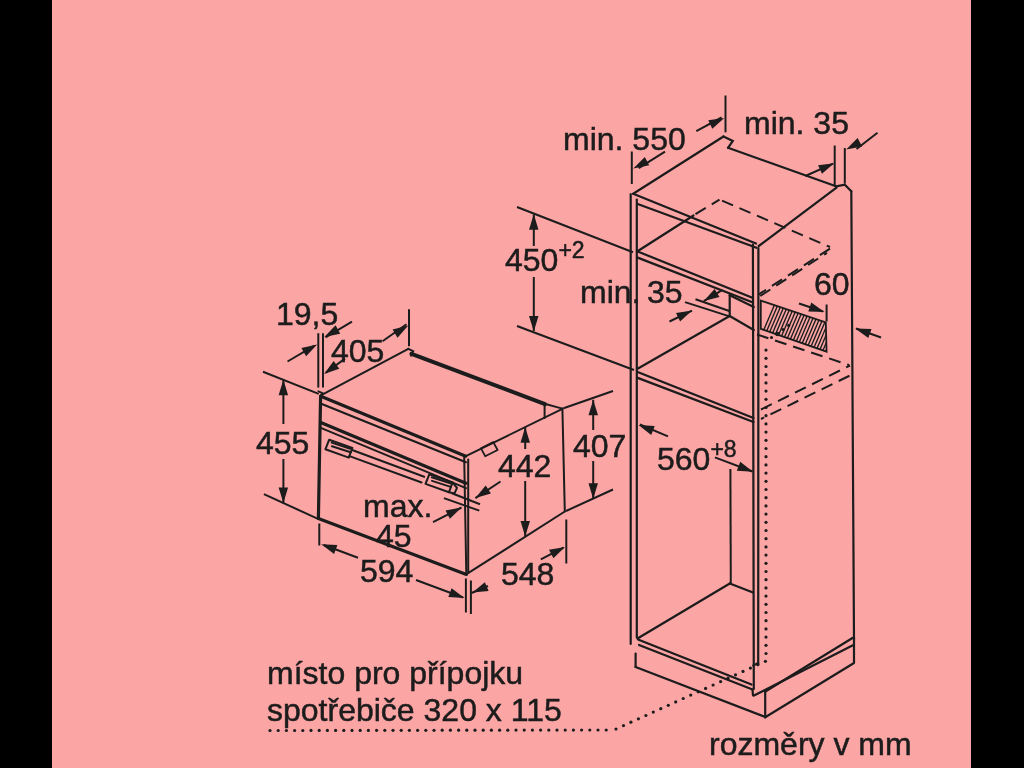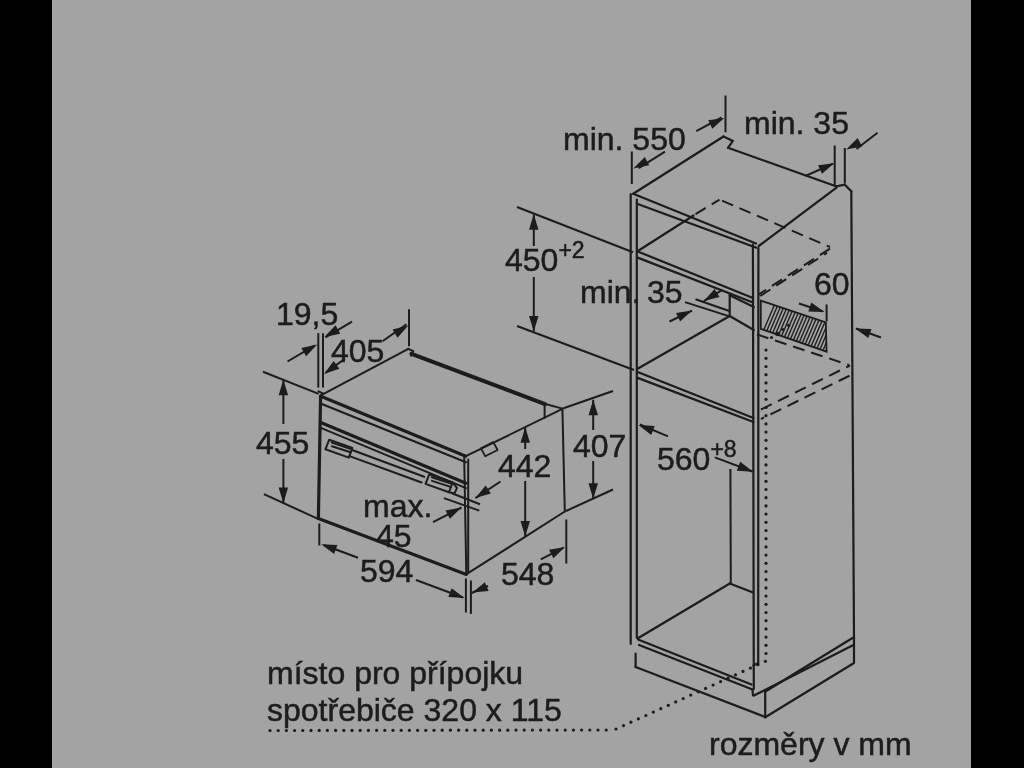--- a/index.html
+++ b/index.html
@@ -1,16 +1,16 @@
 <!DOCTYPE html>
 <html><head>
 <meta charset="utf-8">
 <style>
   html,body{margin:0;padding:0;background:#fff;}
-  .wrap{position:relative;width:1024px;height:768px;background:#a3a3a3;overflow:hidden;}
+  .wrap{position:relative;width:1024px;height:768px;background:#fca5a5;overflow:hidden;}
   .bar{position:absolute;top:0;height:768px;background:#000;}
   svg{position:absolute;left:0;top:0;}
   text{font-family:"Liberation Sans",sans-serif;fill:#1c1c1c;stroke:#1c1c1c;stroke-width:0.5;}
 </style>
 </head>
 <body>
 <div class="wrap">
   <div class="bar" style="left:0;width:51.5px;"></div>
   <div class="bar" style="left:970.5px;width:53.5px;"></div>
   <svg width="1024" height="768" viewBox="0 0 1024 768">

